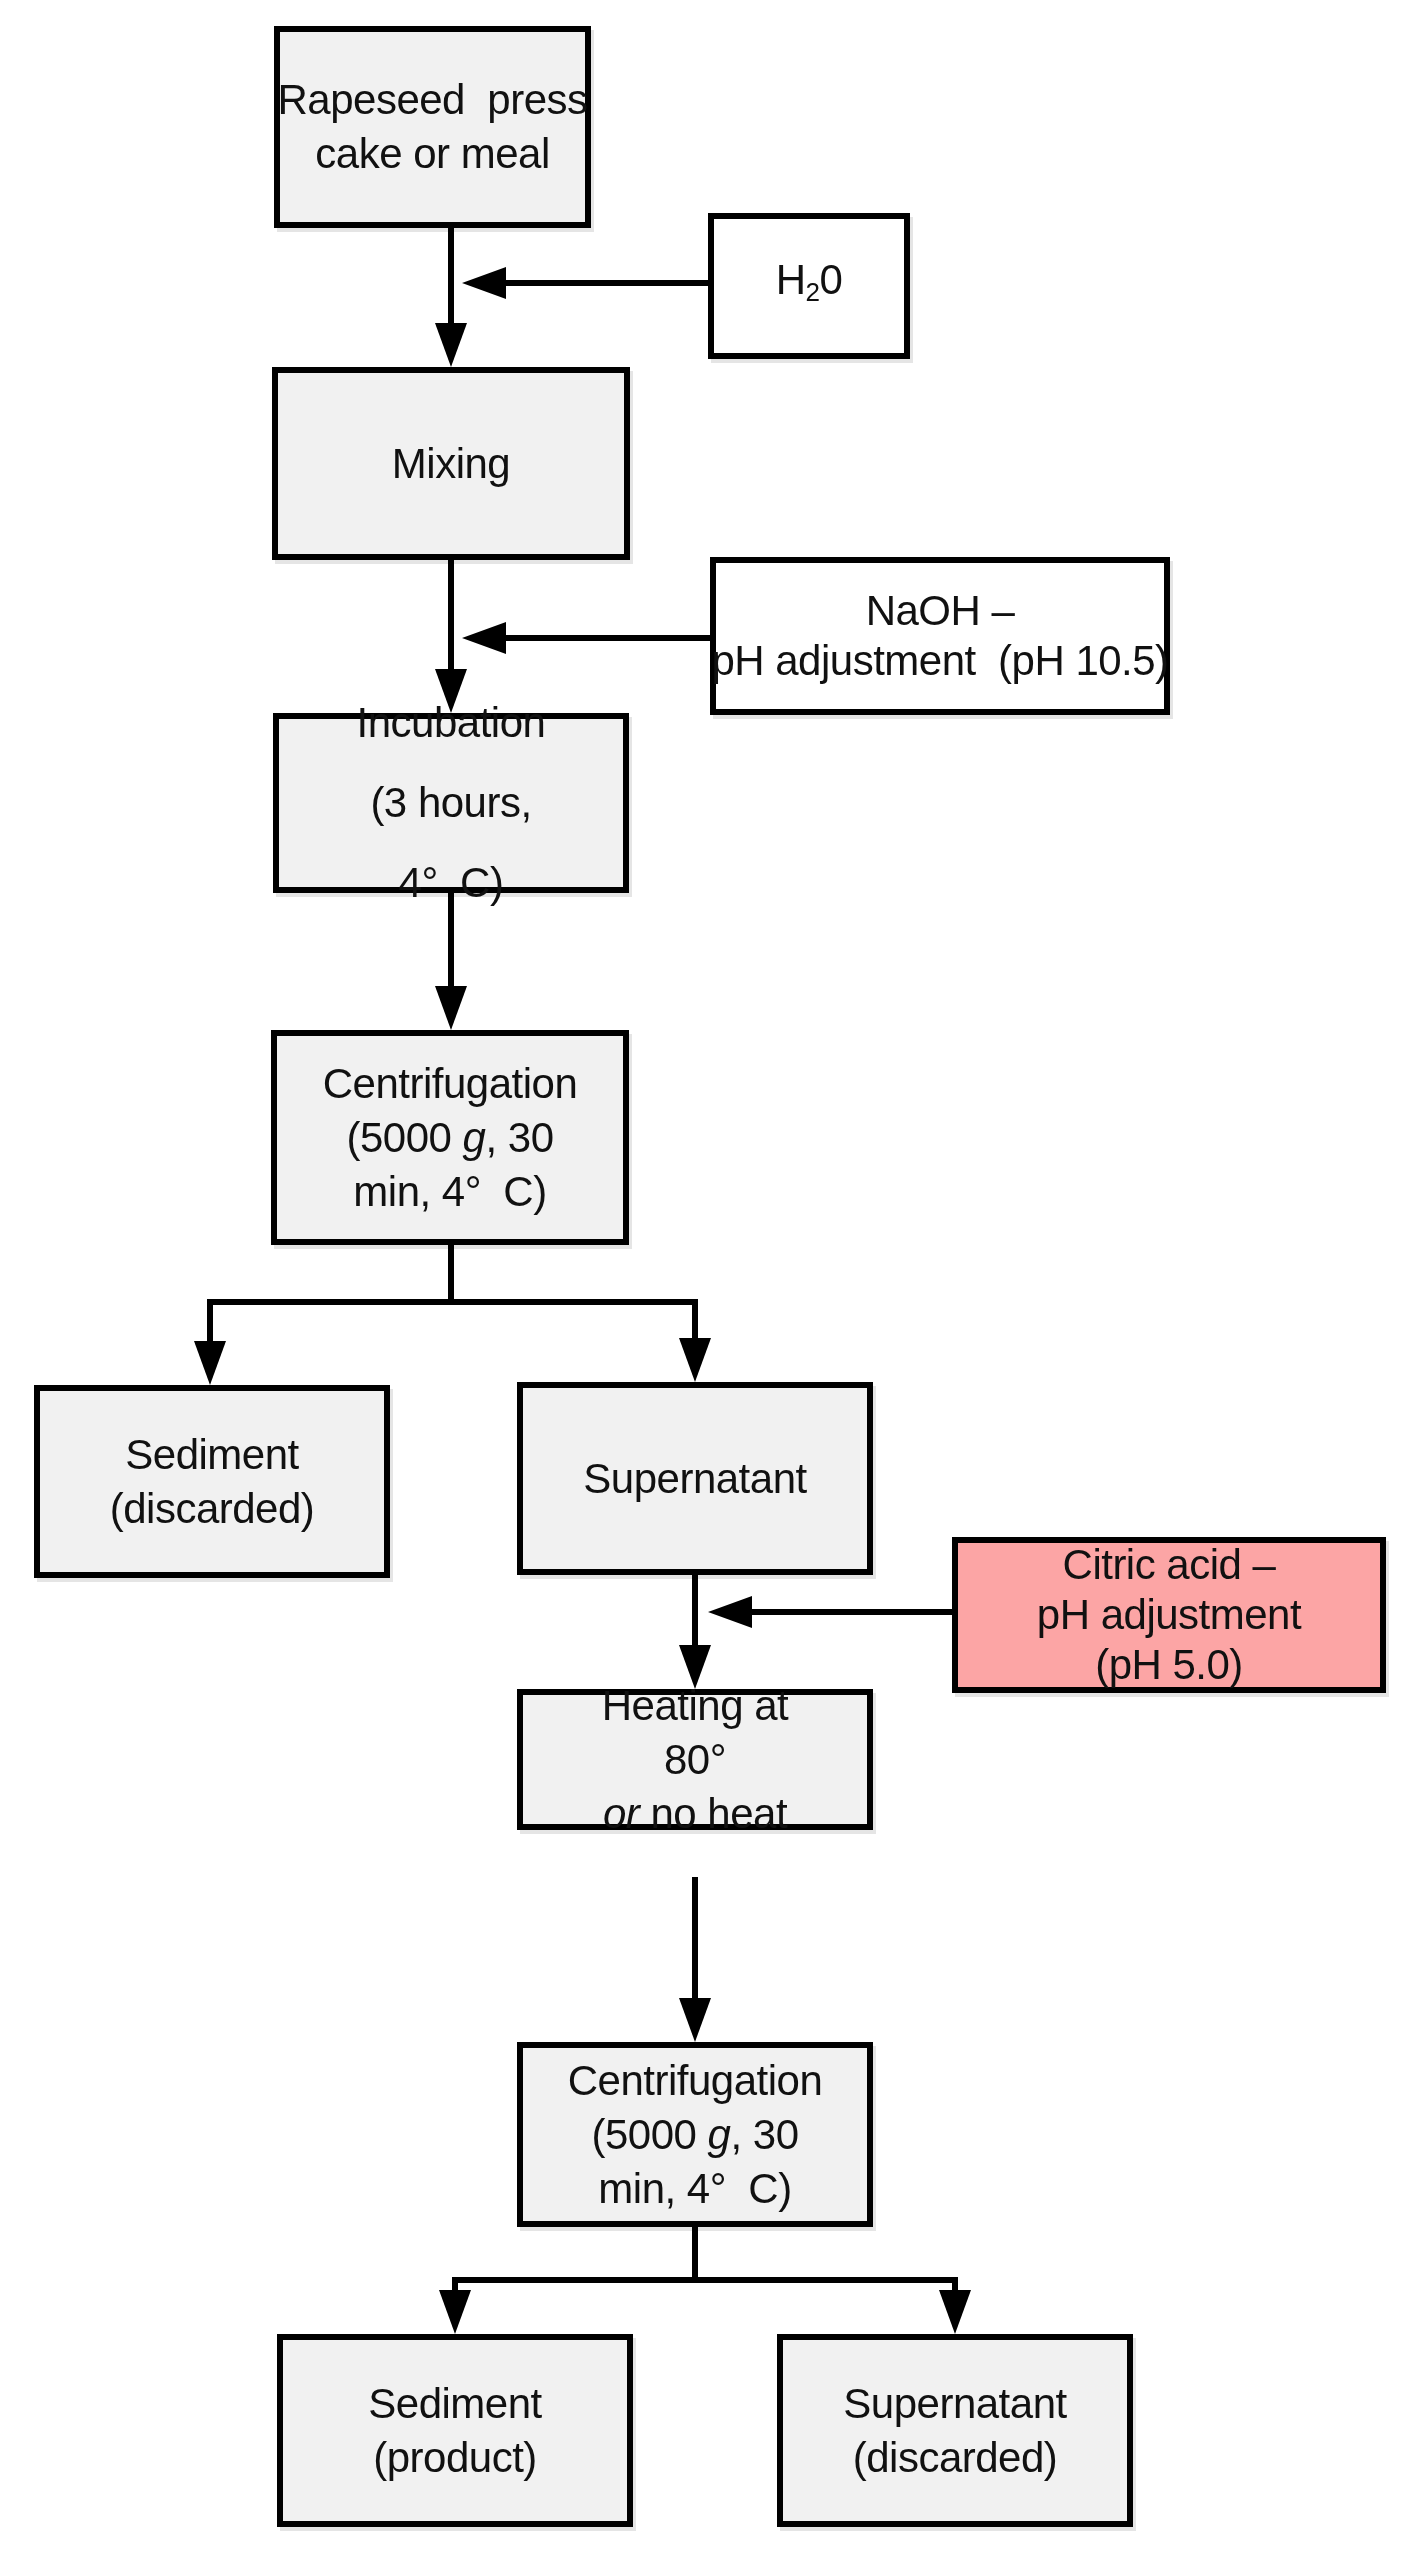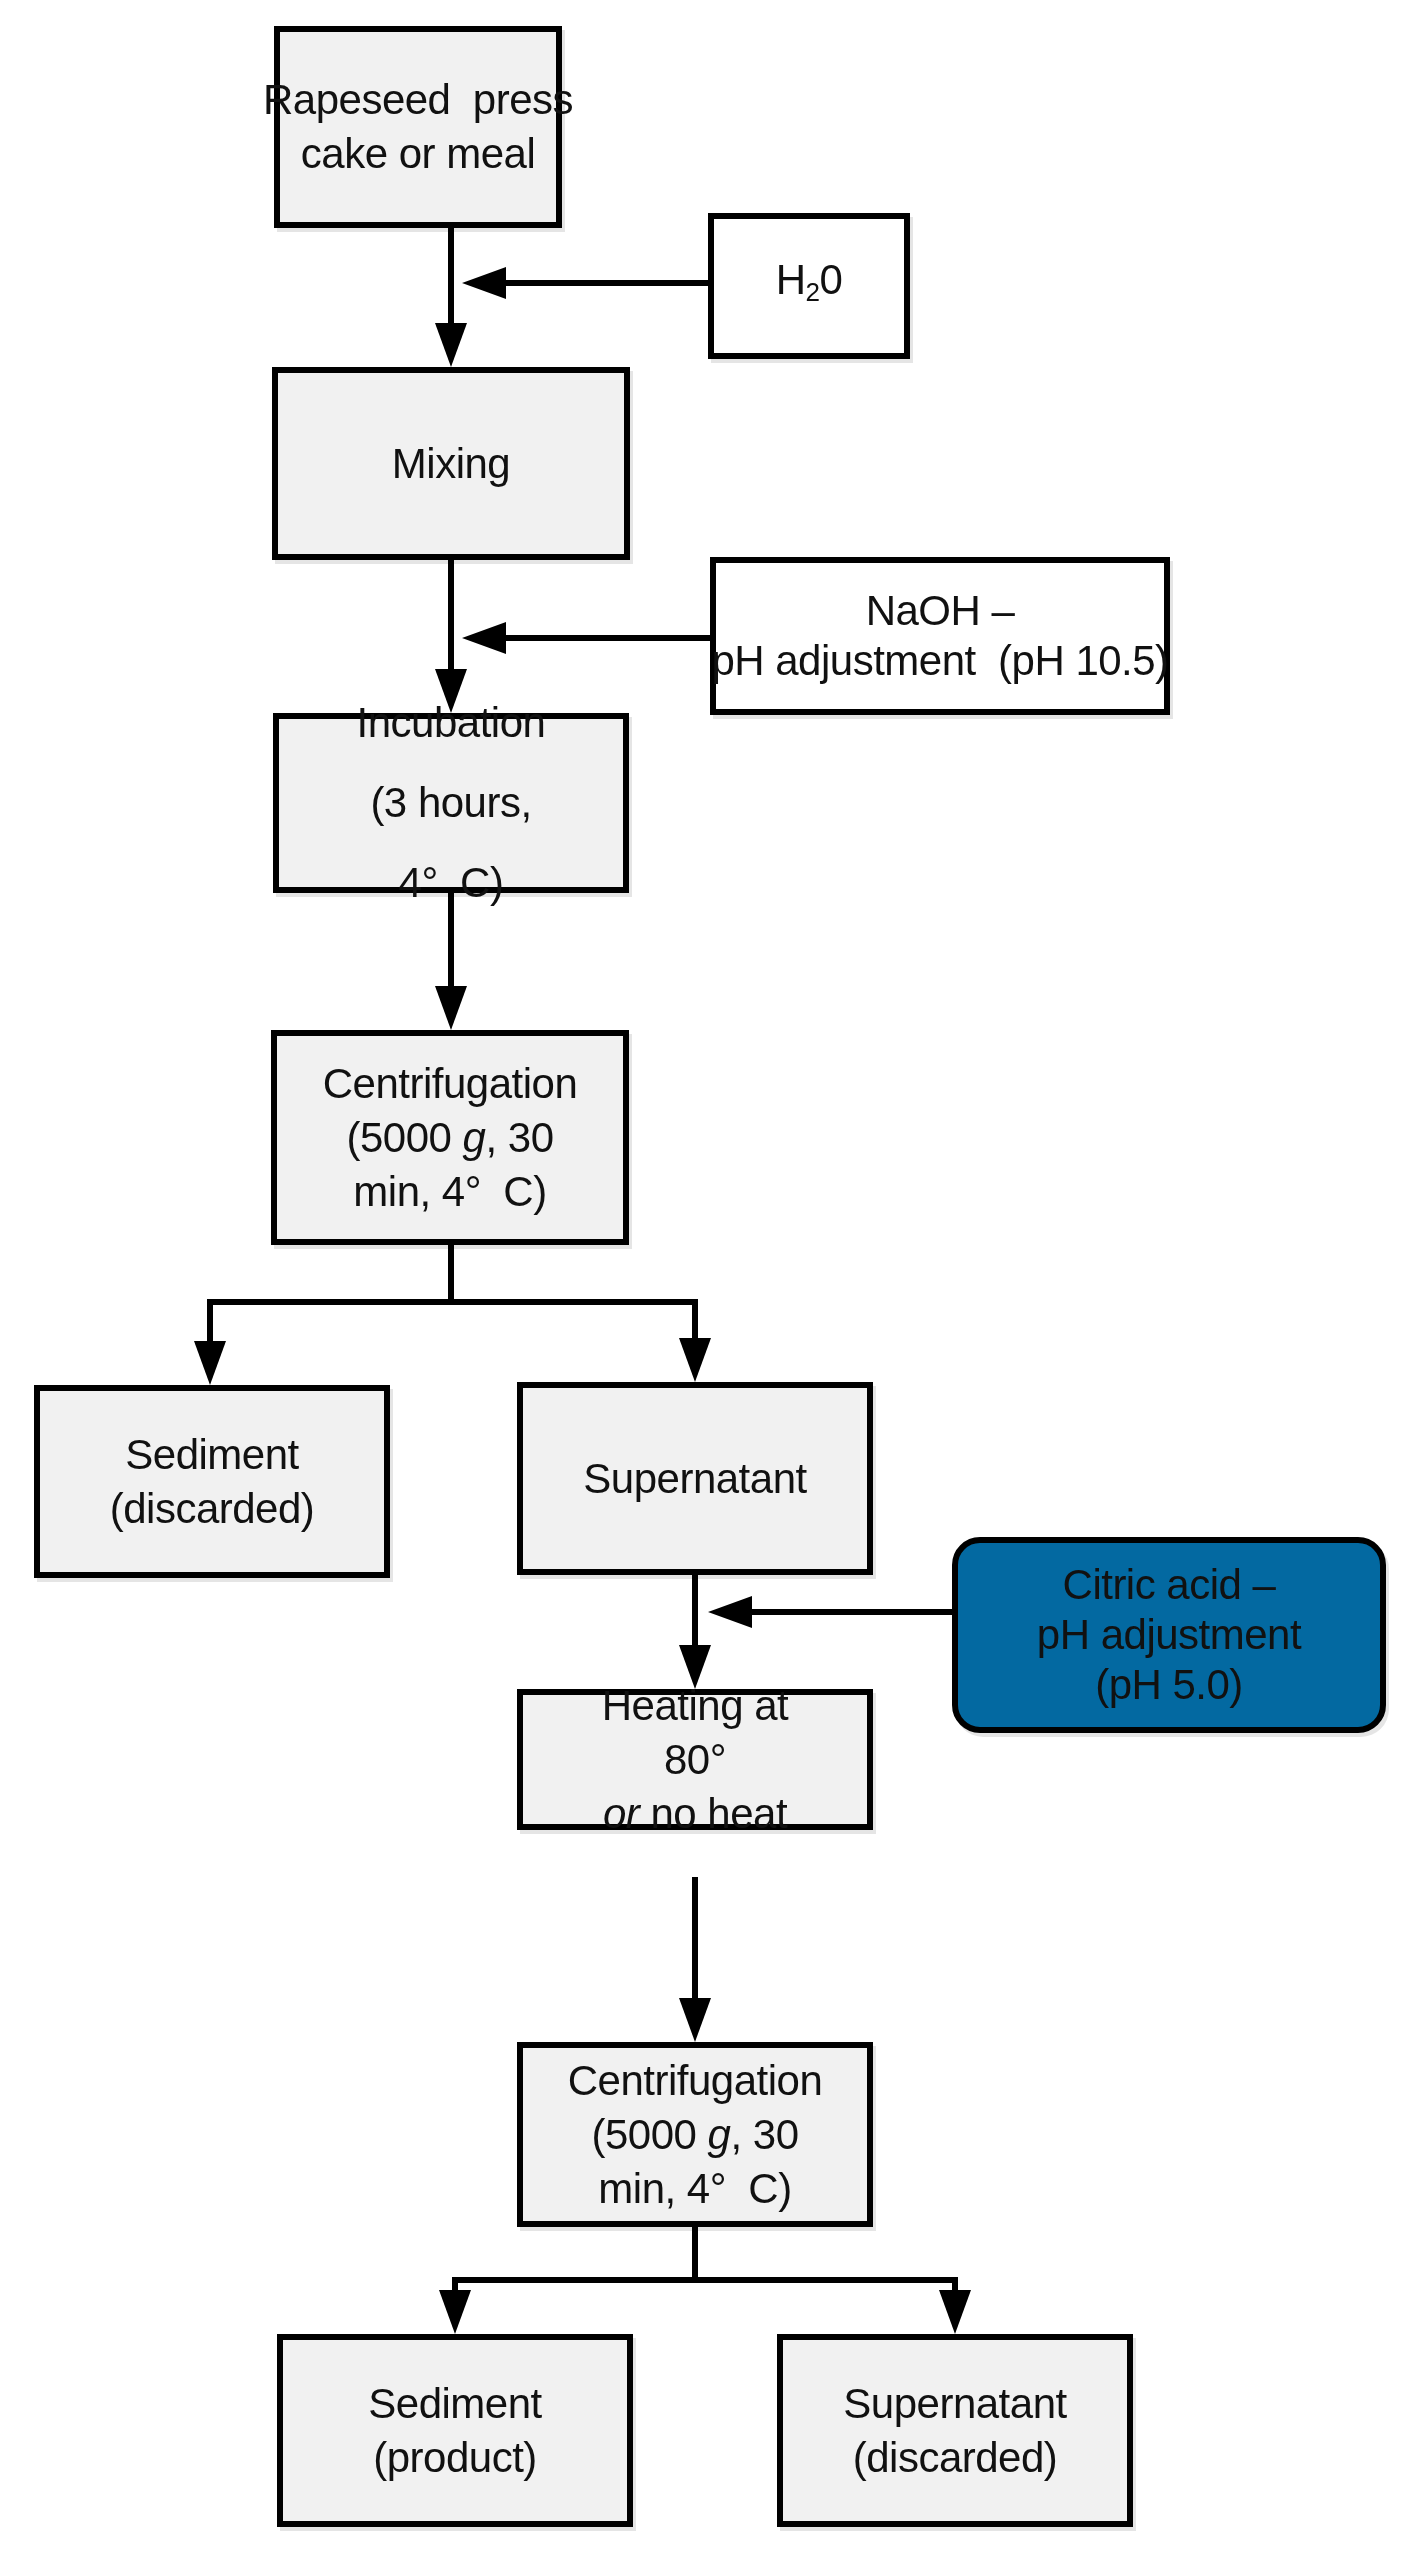--- a/index.html
+++ b/index.html
@@ -100,21 +100,21 @@
       </g>
       <g>
         <polygon points="455,2334 439,2290 471,2290" fill="#000000"></polygon>
         <polyline points="455,2280 455,2290" fill="none" stroke="#000000" stroke-width="6" stroke-linecap="square"></polyline>
       </g>
       <g>
         <polygon points="955,2334 939,2290 971,2290" fill="#000000"></polygon>
         <polyline points="955,2280 955,2290" fill="none" stroke="#000000" stroke-width="6" stroke-linecap="square"></polyline>
       </g>
     </svg>
-<div class="node process" style="left: 274px; top: 26px; width: 288px; height: 202px; border-color: rgb(0, 0, 0); background: rgb(241, 241, 241);">
+<div class="node process" style="left: 274px; top: 26px; width: 317px; height: 202px; border-color: rgb(0, 0, 0); background: rgb(241, 241, 241);">
       <div class="line"><span class="seg">Rapeseed  press</span></div>
       <div class="line"><span class="seg">cake or meal</span></div>
     </div>
     <div class="node input" style="left: 708px; top: 213px; width: 202px; height: 146px; border-color: rgb(0, 0, 0); background: rgb(255, 255, 255);">
       <div class="line"><span class="seg">H</span><span class="seg sub">2</span><span class="seg">0</span></div>
     </div>
     <div class="node process" style="left: 272px; top: 367px; width: 358px; height: 193px; border-color: rgb(0, 0, 0); background: rgb(241, 241, 241);">
       <div class="line"><span class="seg">Mixing</span></div>
     </div>
     <div class="node input" style="left: 710px; top: 557px; width: 460px; height: 158px; border-color: rgb(0, 0, 0); background: rgb(255, 255, 255);">
@@ -131,21 +131,21 @@
       <div class="line"><span class="seg">(5000 </span><span class="seg i">g</span><span class="seg">, 30</span></div>
       <div class="line"><span class="seg">min, 4°  C)</span></div>
     </div>
     <div class="node process" style="left: 34px; top: 1385px; width: 356px; height: 193px; border-color: rgb(0, 0, 0); background: rgb(241, 241, 241);">
       <div class="line"><span class="seg">Sediment</span></div>
       <div class="line"><span class="seg">(discarded)</span></div>
     </div>
     <div class="node process" style="left: 517px; top: 1382px; width: 356px; height: 193px; border-color: rgb(0, 0, 0); background: rgb(241, 241, 241);">
       <div class="line"><span class="seg">Supernatant</span></div>
     </div>
-    <div class="node input" style="left: 952px; top: 1537px; width: 434px; height: 196px; border-color: rgb(0, 0, 0); background: #0369a1; border-radius: 28px;">
+    <div class="node input" style="left: 952px; top: 1537px; width: 434px; height: 156px; border-color: rgb(0, 0, 0); background: #fca5a5;">
       <div class="line"><span class="seg">Citric acid –</span></div>
       <div class="line"><span class="seg">pH adjustment</span></div>
       <div class="line"><span class="seg">(pH 5.0)</span></div>
     </div>
     <div class="node process" style="left: 517px; top: 1689px; width: 356px; height: 141px; border-color: rgb(0, 0, 0); background: rgb(241, 241, 241);">
       <div class="line"><span class="seg">Heating at</span></div>
       <div class="line"><span class="seg">80°</span></div>
       <div class="line"><span class="seg i b">or</span><span class="seg"> no heat</span></div>
     </div>
     <div class="node process" style="left: 517px; top: 2042px; width: 356px; height: 185px; border-color: rgb(0, 0, 0); background: rgb(241, 241, 241);">

